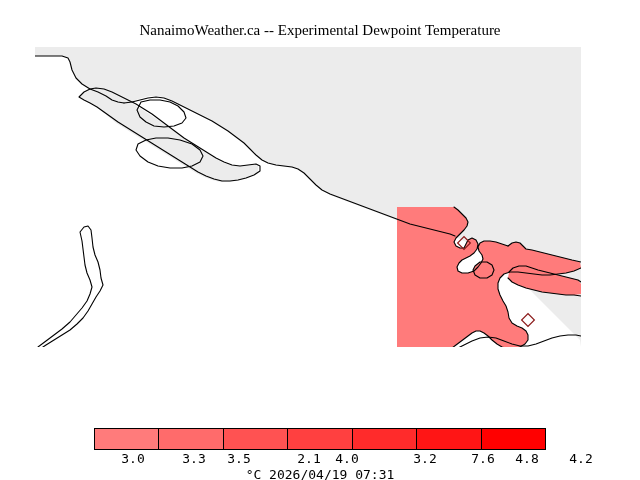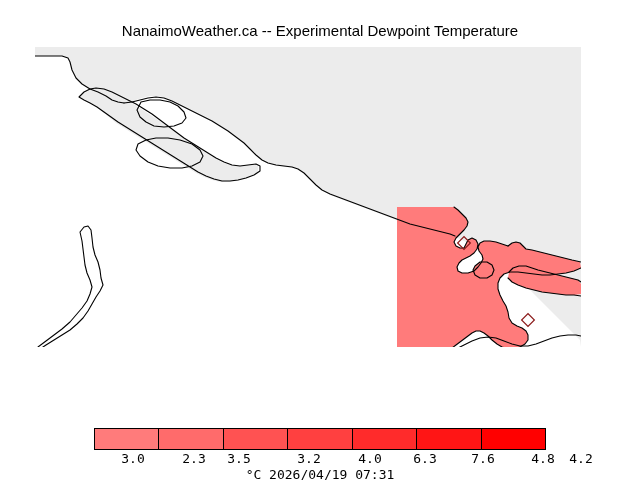--- a/index.html
+++ b/index.html
@@ -18,21 +18,21 @@
     width: 640px;
     height: 480px;
     background: #ffffff;
   }
   .title {
     position: absolute;
     left: 0;
     top: 22px;
     width: 640px;
     text-align: center;
-    font-family: Liberation Sans, sans-serif;
+    font-family: Liberation Serif, serif;
     font-size: 15px;
     color: #000000;
     letter-spacing: 0px;
     white-space: nowrap;
   }
   .map-wrap {
     position: absolute;
     left: 0px;
     top: 44px;
     width: 640px;
@@ -250,26 +250,26 @@
       <div class="cbar-seg" style="background:#ff6b6b"></div>
       <div class="cbar-seg" style="background:#ff5252"></div>
       <div class="cbar-seg" style="background:#ff4040"></div>
       <div class="cbar-seg" style="background:#ff2b2b"></div>
       <div class="cbar-seg" style="background:#ff1515"></div>
       <div class="cbar-seg" style="background:#ff0000"></div>
     </div>
 
     <div class="cbar-ticks">
       <span class="tick" style="left:98px">3.0</span>
-      <span class="tick" style="left:159px">2.3</span>
+      <span class="tick" style="left:159px">3.3</span>
       <span class="tick" style="left:204px">3.5</span>
-      <span class="tick" style="left:274px">3.2</span>
-      <span class="tick" style="left:335px">4.0</span>
-      <span class="tick" style="left:390px">6.3</span>
+      <span class="tick" style="left:274px">2.1</span>
+      <span class="tick" style="left:312px">4.0</span>
+      <span class="tick" style="left:390px">3.2</span>
       <span class="tick" style="left:448px">7.6</span>
-      <span class="tick" style="left:508px">4.8</span>
+      <span class="tick" style="left:492px">4.8</span>
       <span class="tick" style="left:546px">4.2</span>
     </div>
 
     <div class="cbar-caption">°C  2026/04/19 07:31</div>
   </div>
 
 </div>
 
 </body></html>

